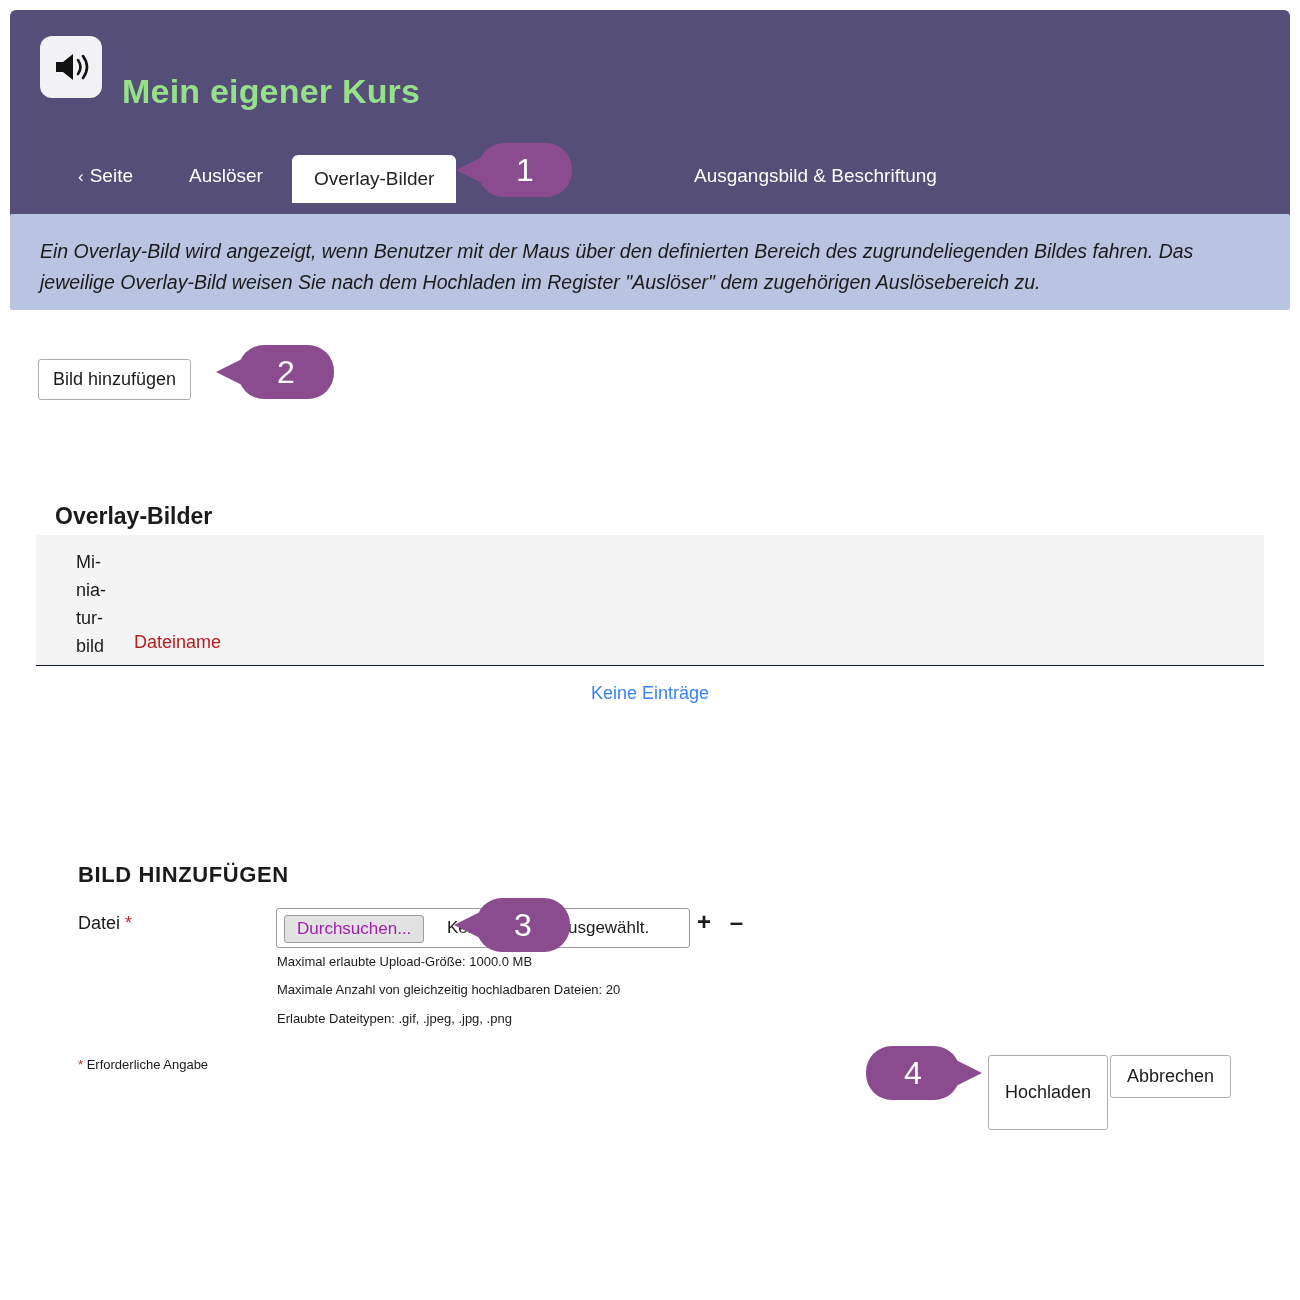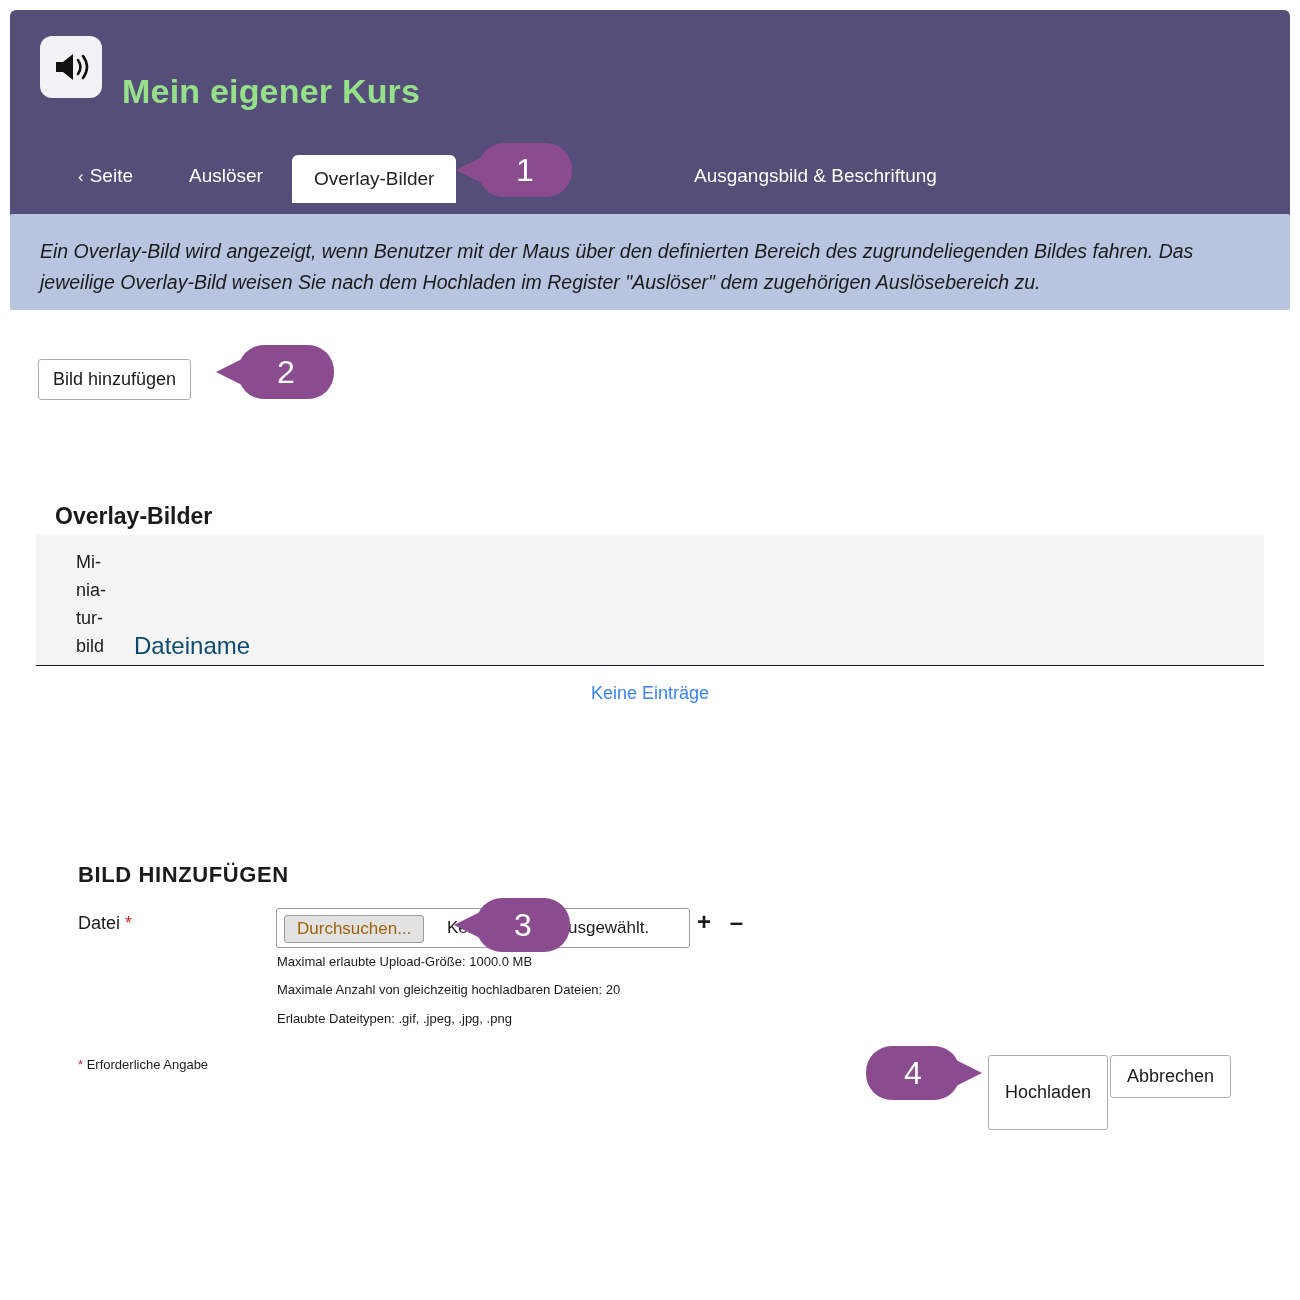--- a/index.html
+++ b/index.html
@@ -145,22 +145,22 @@
     top: 13px;
     width: 46px;
     font-size: 18px;
     line-height: 28px;
     color: #1b1b1b;
   }
   .th-filename {
     position: absolute;
     left: 98px;
     top: 97px;
-    font-size: 24px;
-    color: #0c4a6e;
+    font-size: 18px;
+    color: #b91c1c;
     text-align: center;
   }
   .empty-row {
     position: absolute;
     left: 0;
     top: 683px;
     width: 1300px;
     text-align: center;
     font-size: 18px;
     color: #3b82f6;
@@ -197,21 +197,21 @@
   }
   .browse-btn {
     position: absolute;
     left: 7px;
     top: 6px;
     background: #e2e2e2;
     border: 1px solid #9c9c9c;
     border-radius: 3px;
     padding: 3px 12px;
     font-size: 17px;
-    color: #a16207;
+    color: #a21caf;
   }
   .file-status {
     position: absolute;
     left: 170px;
     top: 9px;
     font-size: 17px;
     color: #1b1b1b;
     white-space: nowrap;
   }
   .plusminus {

